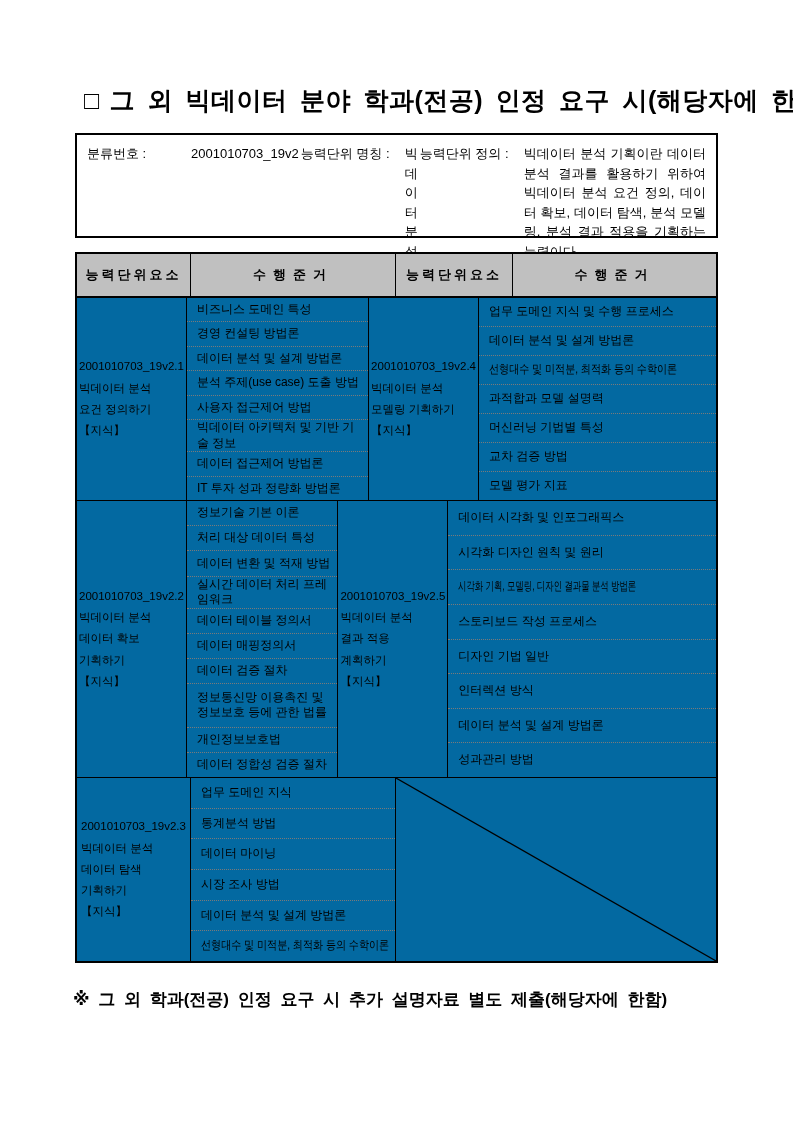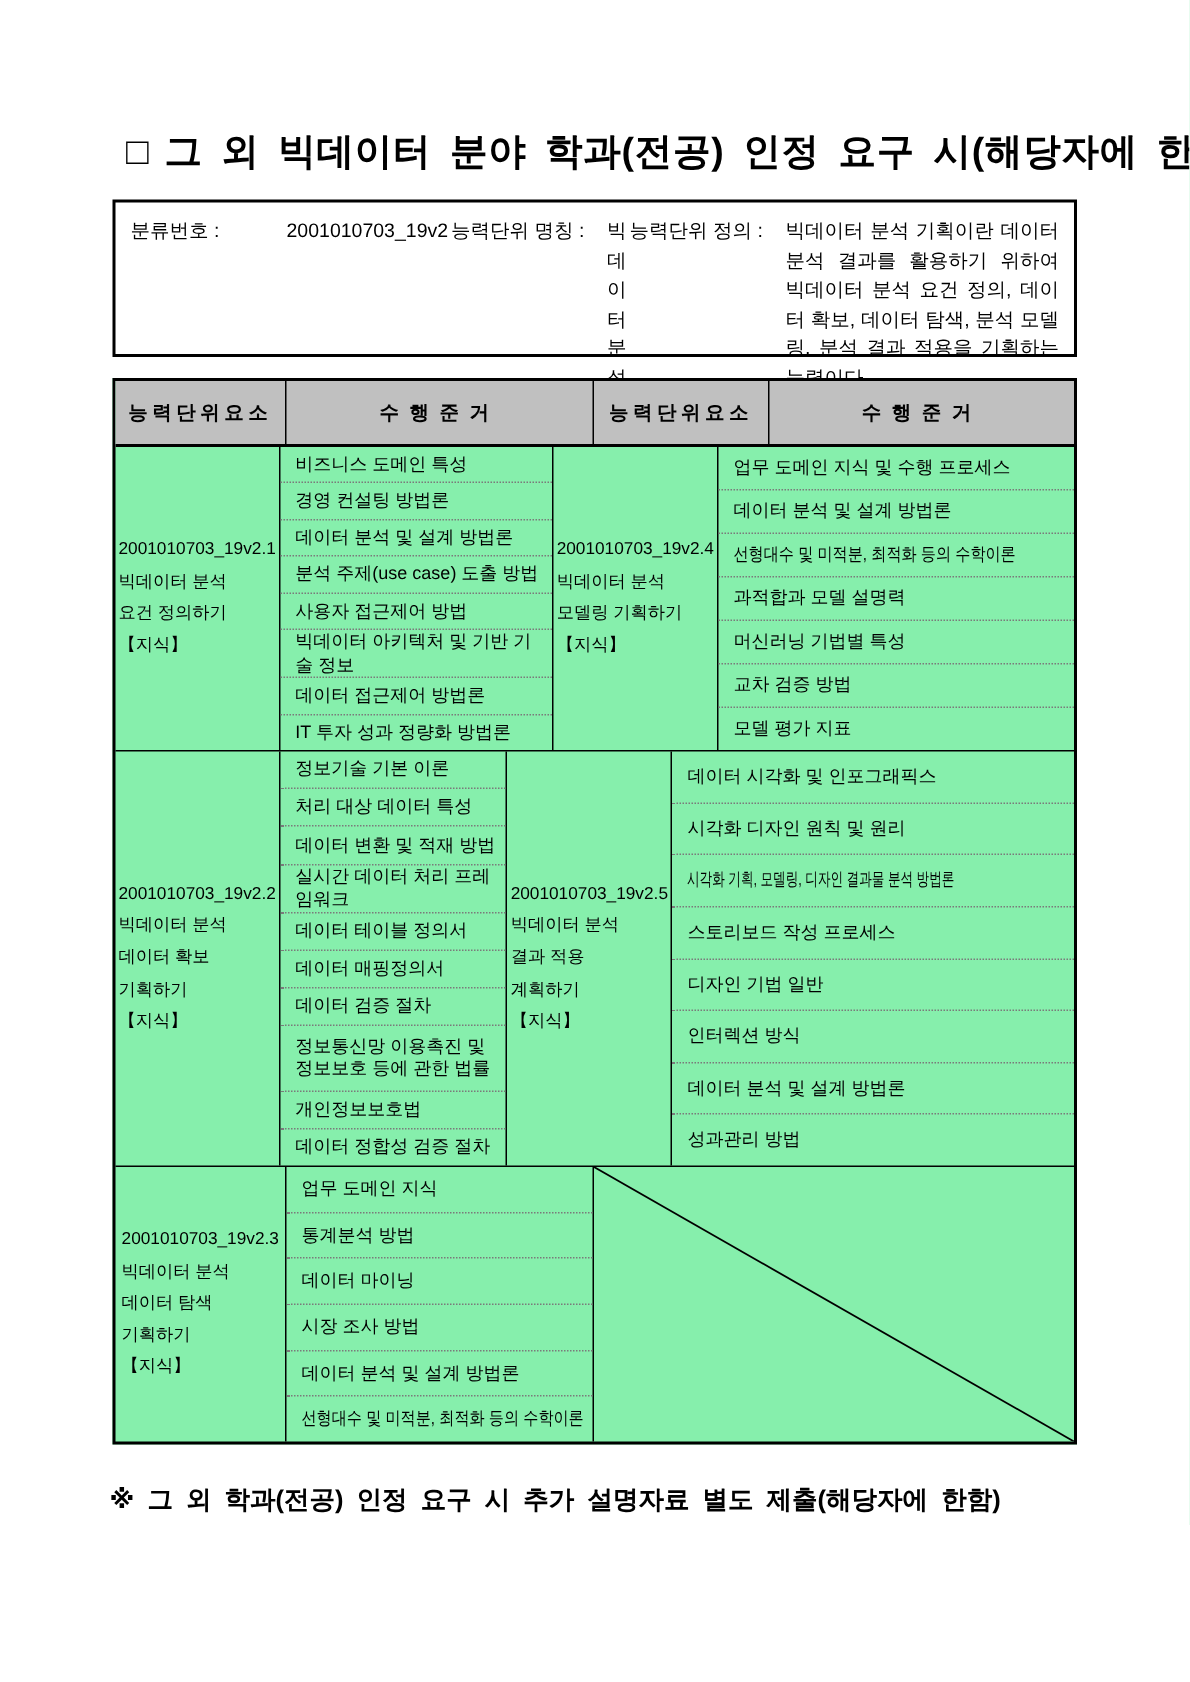--- a/index.html
+++ b/index.html
@@ -21,21 +21,21 @@
     position:absolute;left:75px;top:133px;width:643px;height:105px;
     border:2px solid #000;box-sizing:border-box;
     padding:9px 8px 6px 10px;display:flex;flex-direction:row;justify-content:space-between;
   }
   .info-row{display:flex;font-size:13px;line-height:1.5;}
   .info-label{width:104px;flex-shrink:0;white-space:nowrap;}
   .info-value{flex:1;padding-right:2px;text-align:justify;}
   
   .nks{
     position:absolute;left:75px;top:252px;width:643px;
-    border:2px solid #000;box-sizing:border-box;background:#86efac;
+    border:2px solid #000;box-sizing:border-box;background:#0369a1;
   }
   .thead{display:flex;height:42px;background:#c0c0c0;border-bottom:2px solid #000;}
   .th{
     display:flex;align-items:center;justify-content:center;
     font-weight:bold;font-size:13px;box-sizing:border-box;border-right:1px solid #000;
   }
   .th:last-child{border-right:none;}
   .sp1{letter-spacing:3px;}
   .sp2{letter-spacing:7px;}
   .c1{width:114px;}

